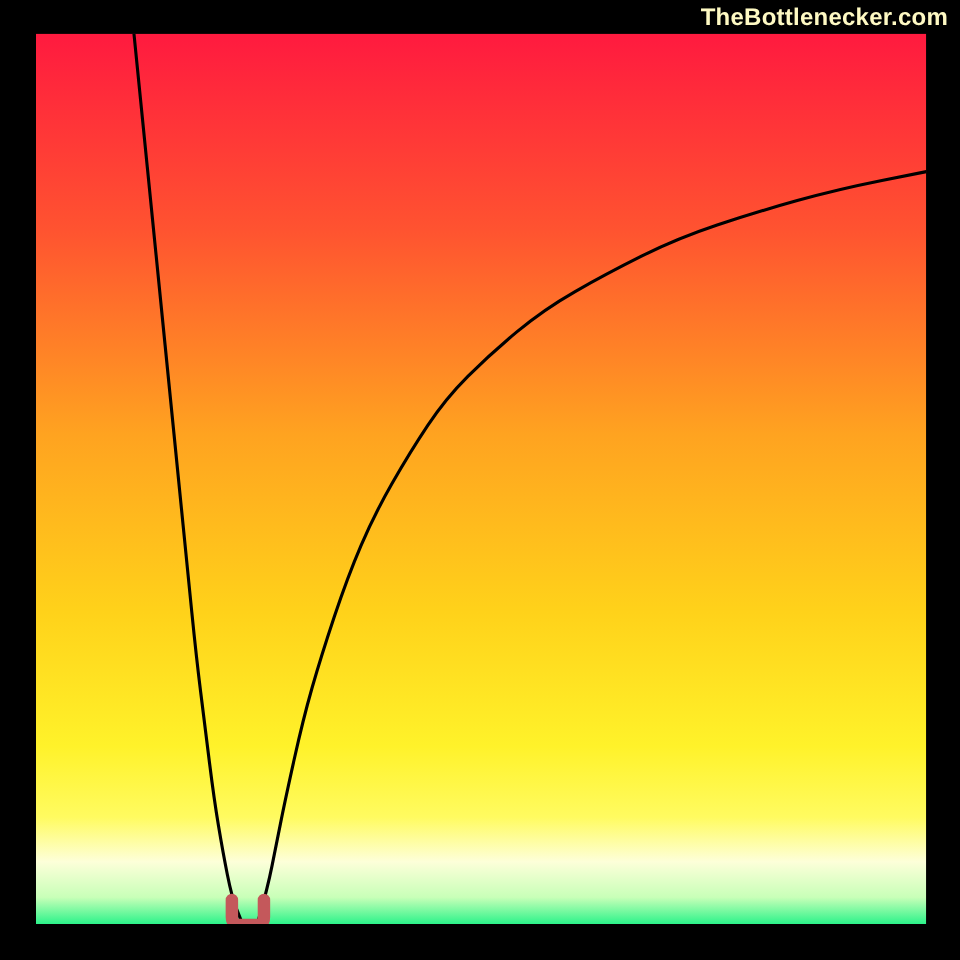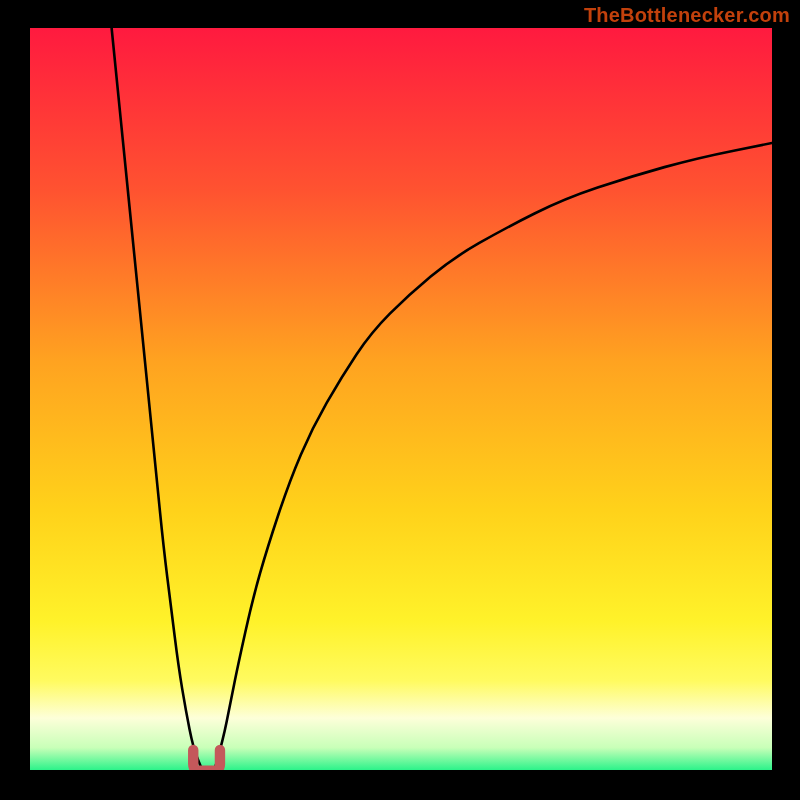--- a/index.html
+++ b/index.html
@@ -32,21 +32,21 @@
     position: absolute;
     inset: 0;
   }
   .attrib {
     position: absolute;
     top: 4px;
     right: 10px;
     font-family: Arial, Helvetica, sans-serif;
     font-size: 20px;
     font-weight: bold;
-    color: #c2410c;
+    color: #fef9c3;
     letter-spacing: 0.2px;
   }
 </style>
 </head>
 <body>
 <div class="frame">
 
   <div class="plot">
     <svg class="gradient" viewBox="0 0 100 100" preserveAspectRatio="none">
       <defs>

